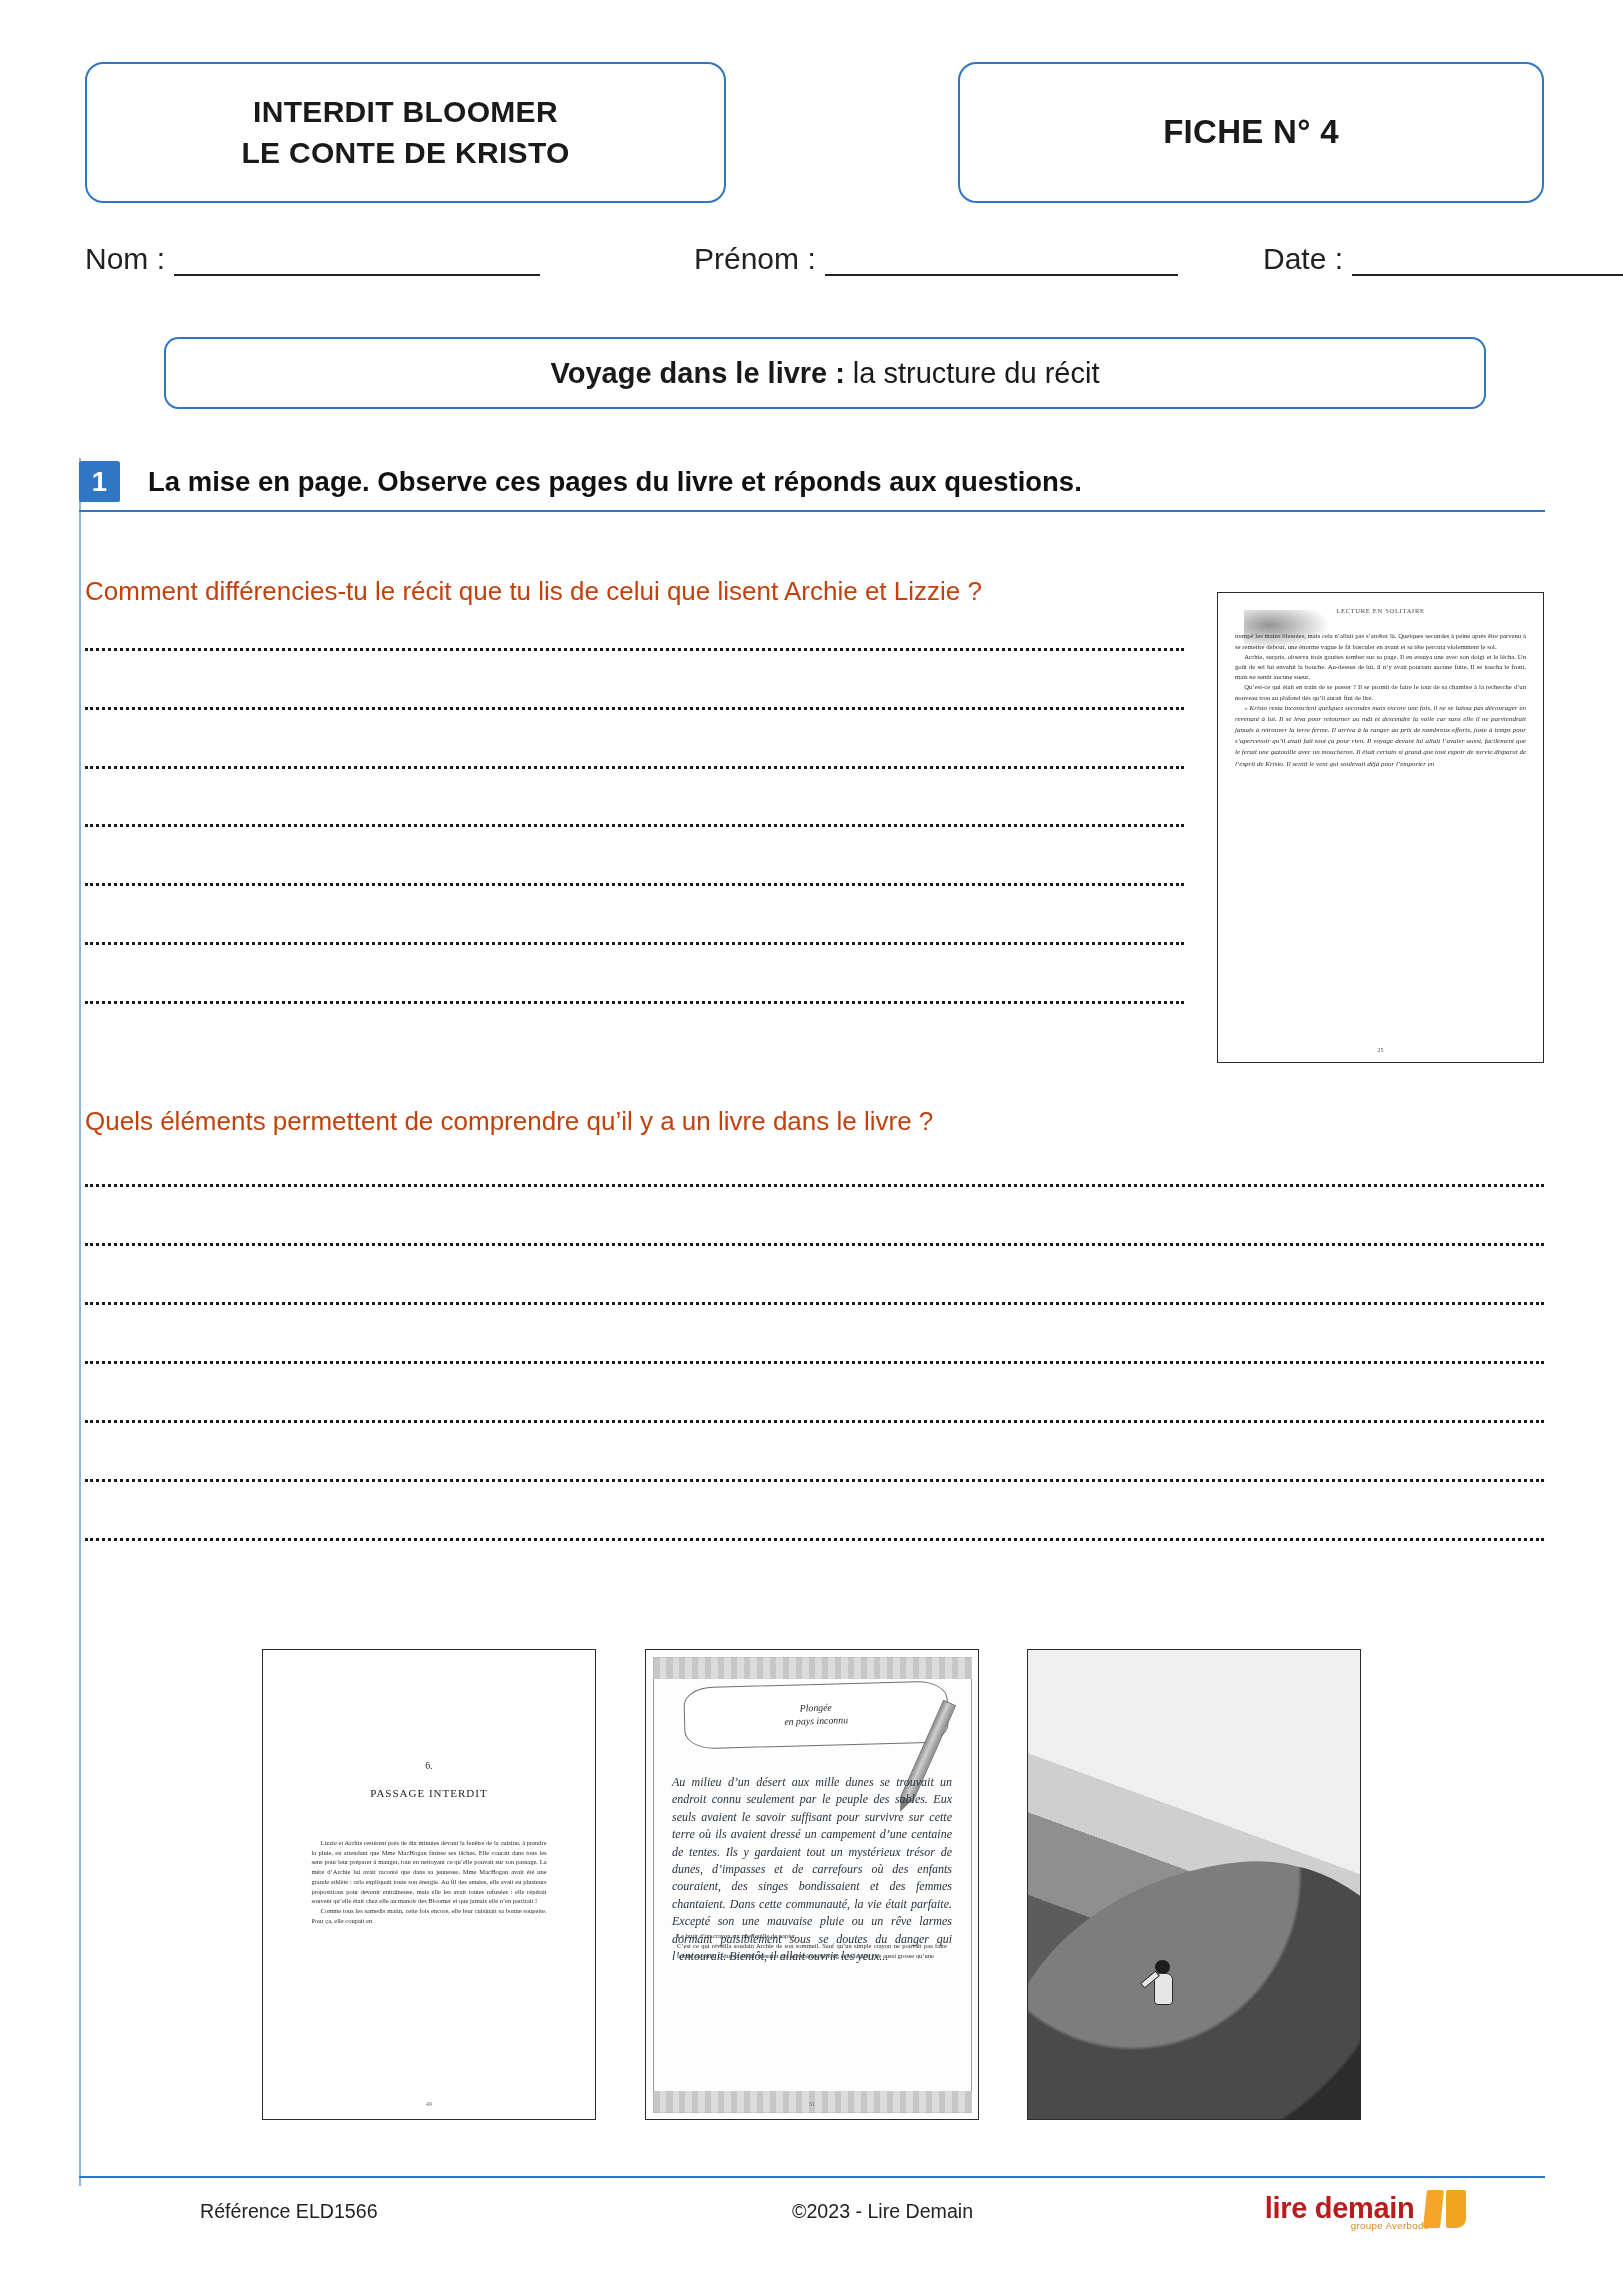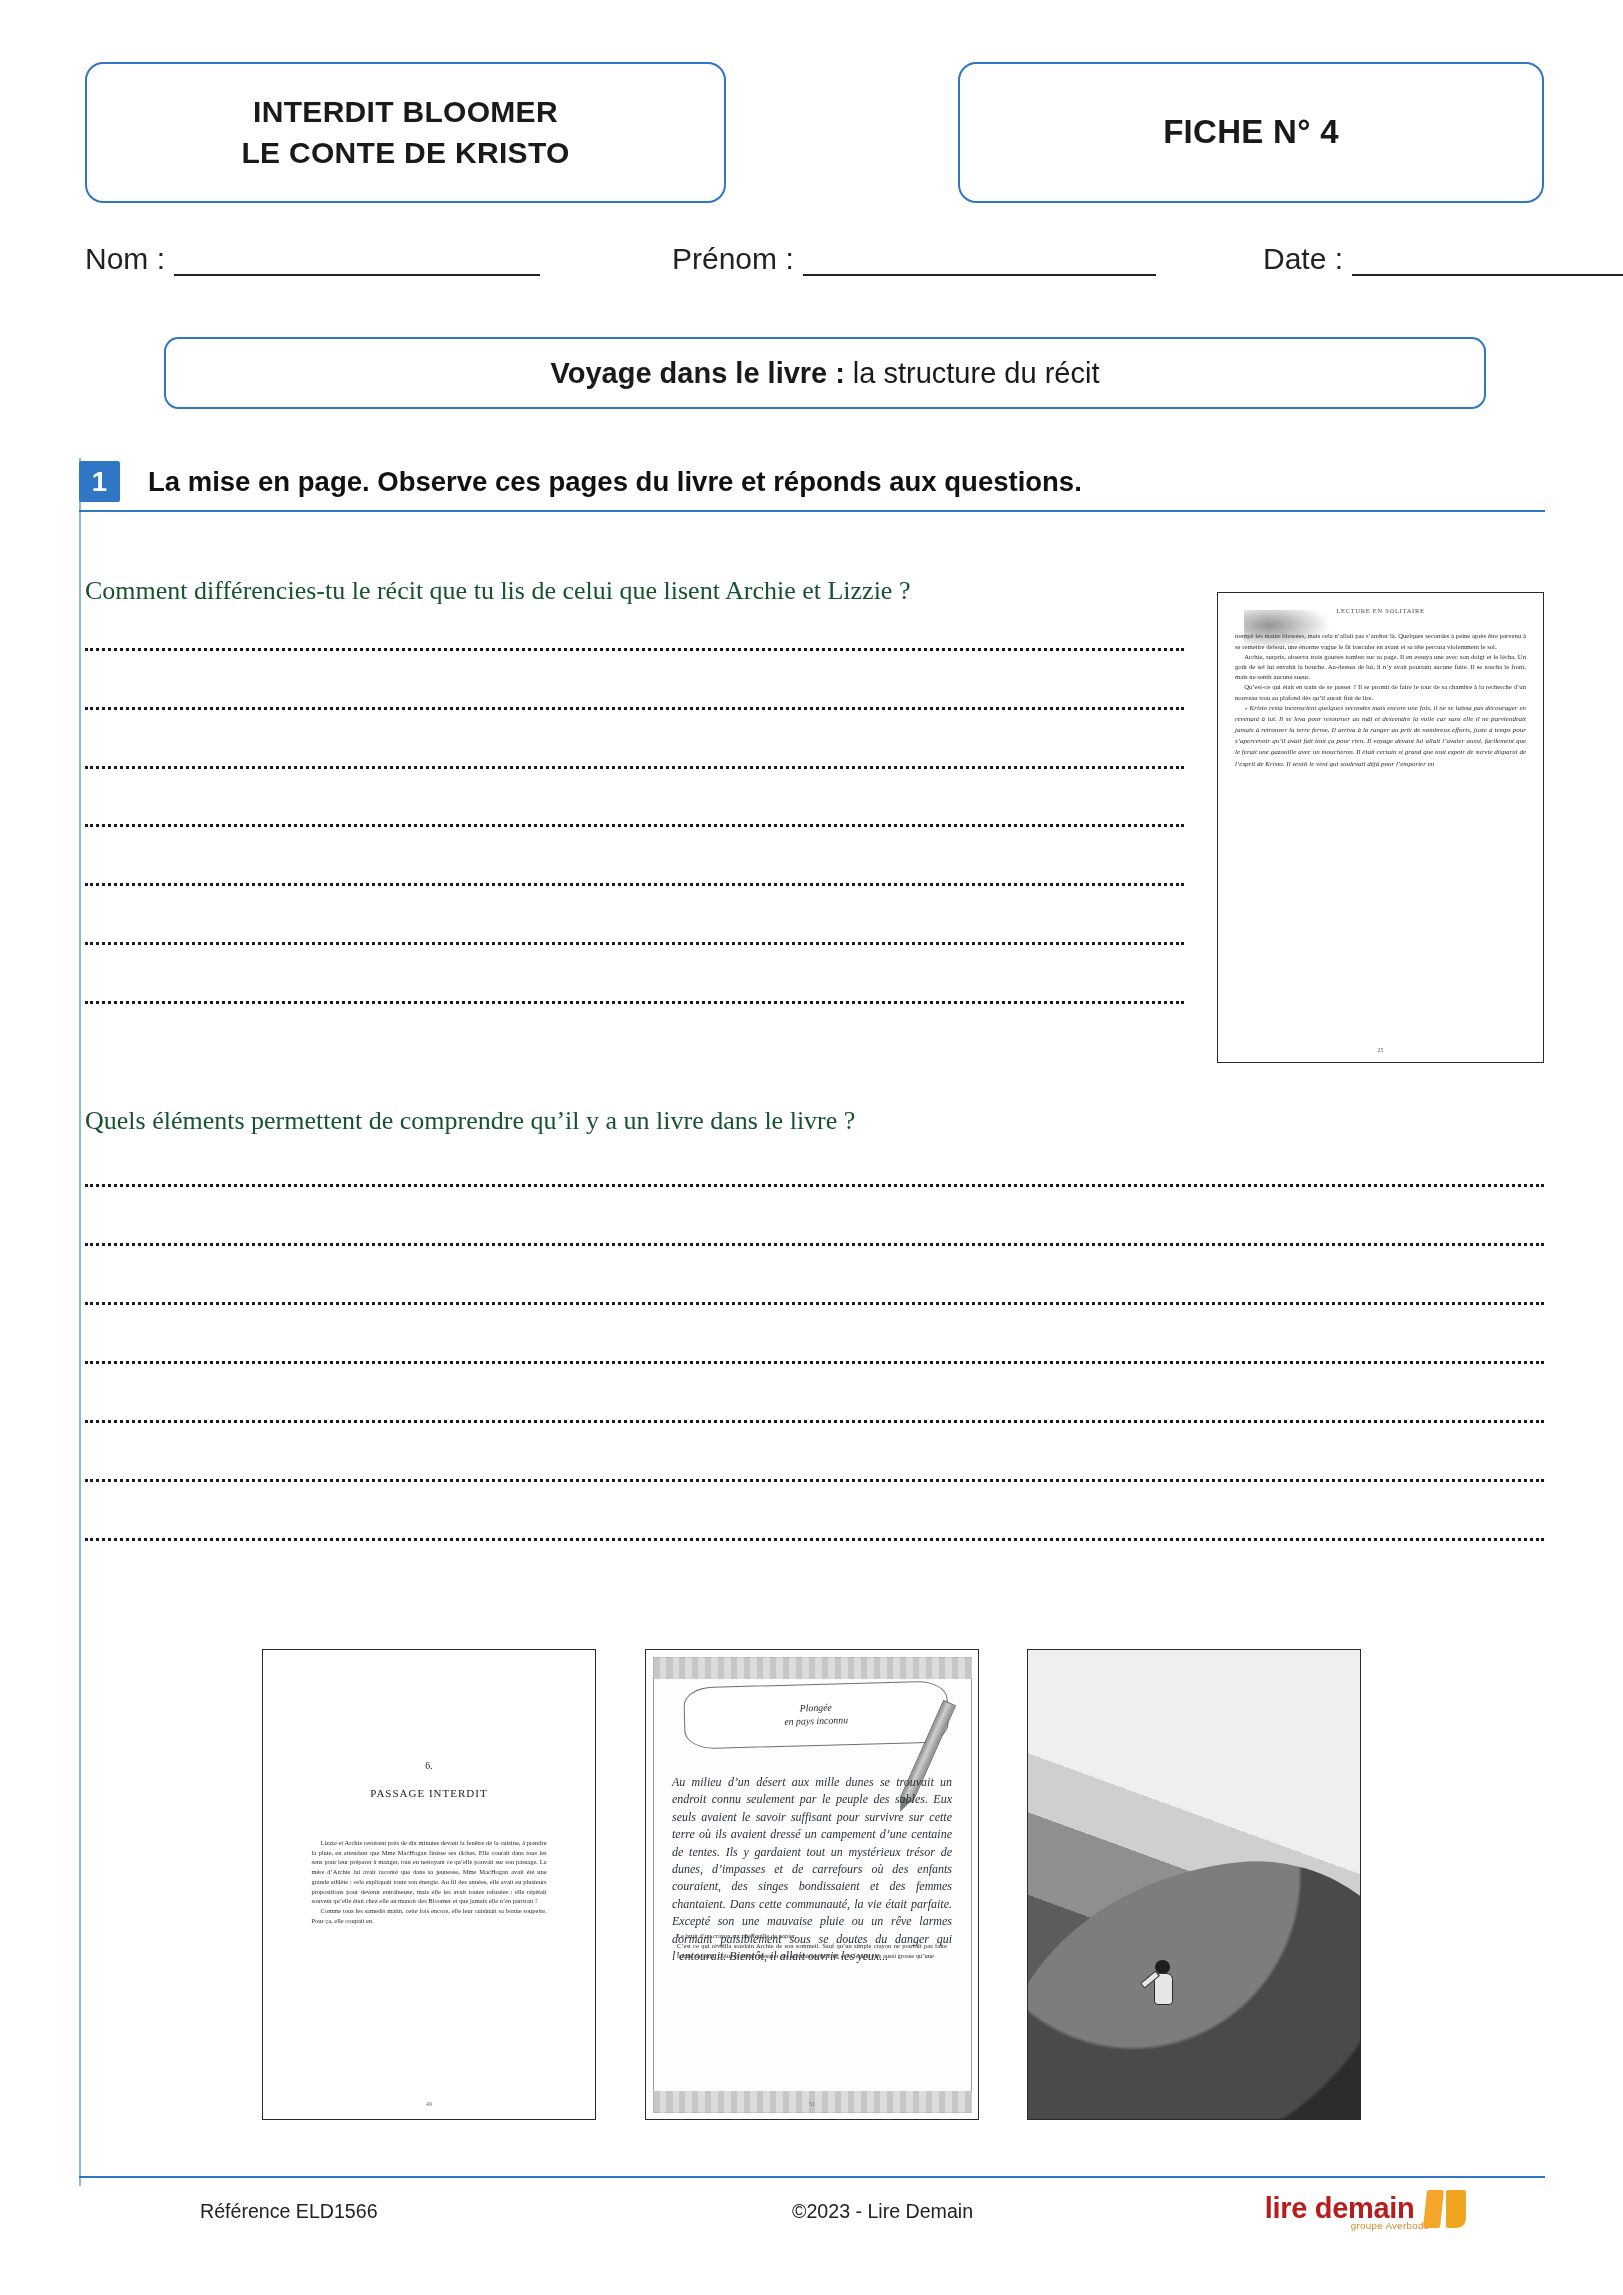--- a/index.html
+++ b/index.html
@@ -75,21 +75,21 @@
   }
   .id-label { white-space: nowrap; }
   .id-rule {
     display: inline-block;
     border-bottom: 2px solid #222;
     margin-left: 9.2px;
     height: 26px;
   }
   .id-nom   { left: 0px;    top: 0; text-align: center; }
   .id-nom .id-rule    { width: 366px; }
-  .id-prenom{ left: 587px;  top: 0; }
+  .id-prenom{ left: 609px;  top: 0; }
   .id-prenom .id-rule { width: 353px; }
   .id-date  { left: 1178px; top: 0; }
   .id-date .id-rule   { width: 281px; }
 
   
   .theme-banner {
     position: absolute;
     top: 337px;
     left: 164px;
     width: 1322px;
@@ -142,22 +142,21 @@
     margin-top: 7.9px;
     margin-left: 0px;
     border-bottom: 2px solid #2f76c4;
     width: 1466px;
   }
 
   
   .question {
     position: absolute;
     font-size: 26px;
-    color: #14532d;
-    font-family: Liberation Serif, serif;
+    color: #c2410c;
   }
   .q1 { top: 576px; left: 85px; }
   .q2 { top: 1106px; left: 85px; }
 
   .dotline {
     position: absolute;
     border-bottom: 3.3px dotted #1a1a1a;
     height: 0;
   }
 

